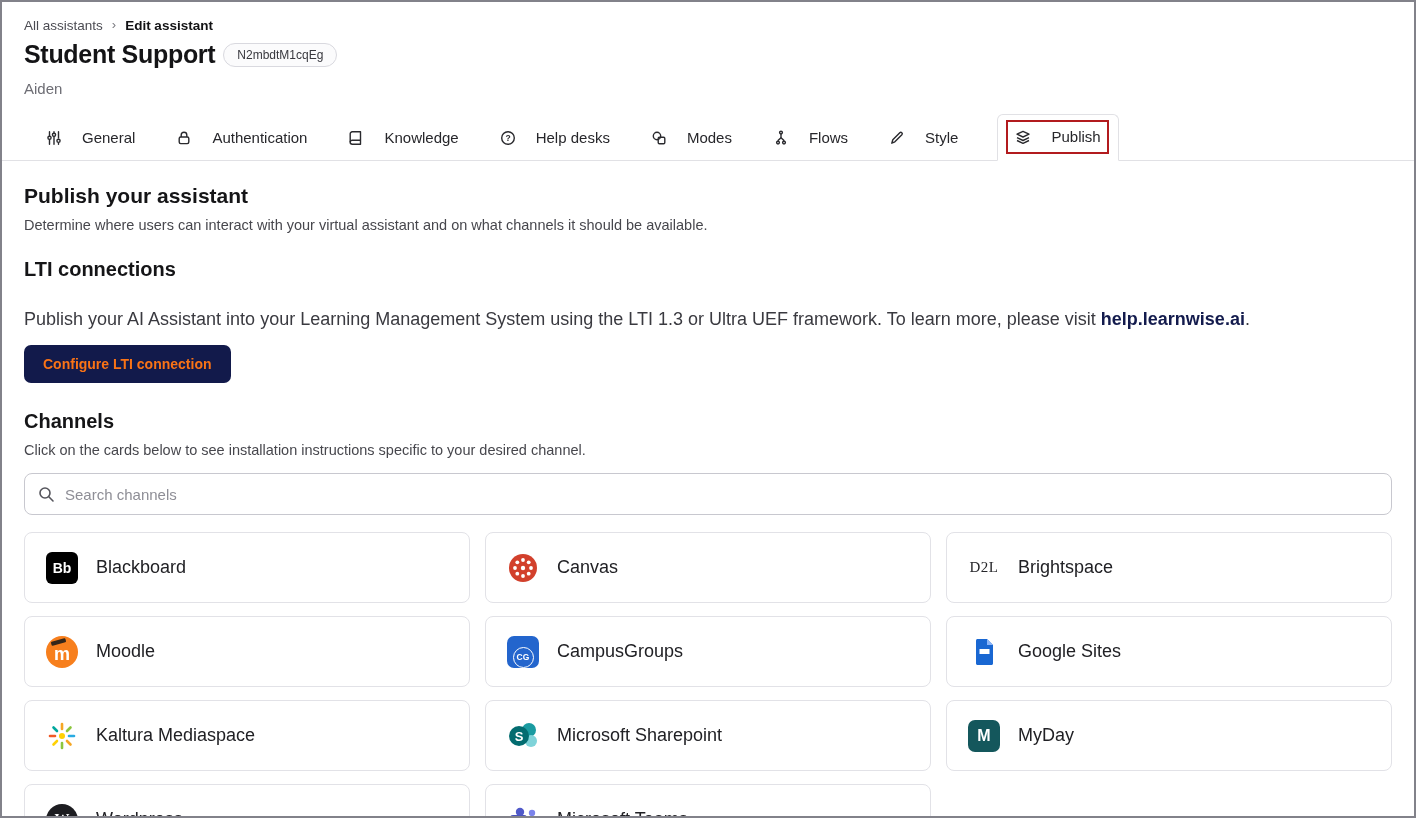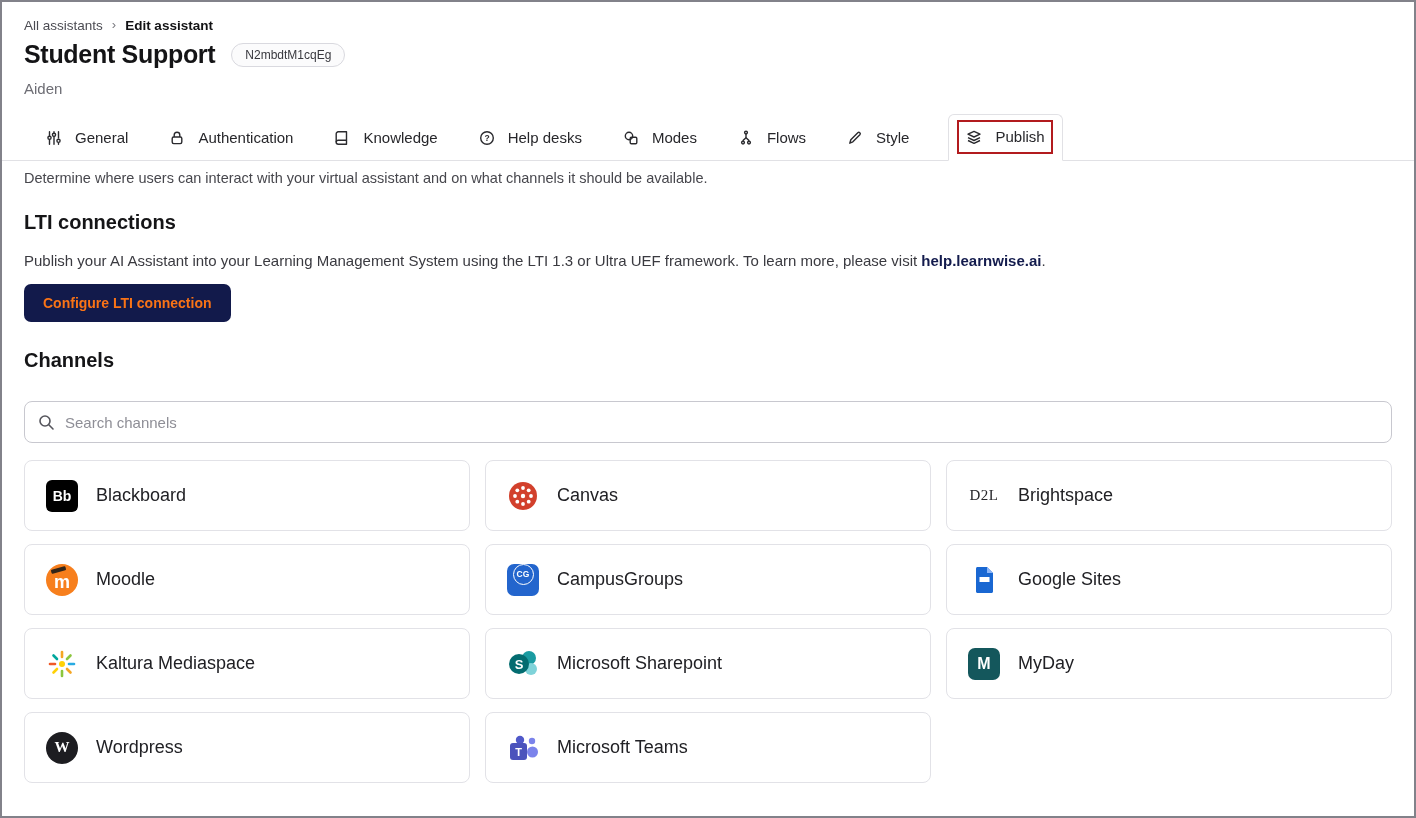--- a/index.html
+++ b/index.html
@@ -5,57 +5,57 @@
   * { margin:0; padding:0; box-sizing:border-box; }
   html,body { background:#fff; }
   body { font-family:"Liberation Sans", sans-serif; color:#1c1c1f; }
   .page { width:1416px; height:818px; border:2px solid #82828a; background:#fff; overflow:hidden; }
 
   .breadcrumb { padding:16px 22px 0; display:flex; align-items:flex-start; gap:9px; font-size:13.5px; }
   .bc-parent { color:#4b4b52; cursor:pointer; }
   .bc-sep { color:#7a7a80; font-size:13px; transform:translateY(-1px); }
   .bc-current { color:#121214; font-weight:700; }
 
-  .title-row { padding:7px 22px 0; display:flex; align-items:center; gap:16px; }
+  .title-row { padding:7px 22px 0; display:flex; align-items:center; gap:8px; }
   .page-title { font-size:25px; font-weight:700; letter-spacing:-0.3px; color:#141416; }
   .id-badge { font-size:12px; color:#38383e; background:#fbfbfc; border:1px solid #d9d9df; border-radius:999px; padding:4px 13px; }
 
   .subtitle { padding:11px 22px 0; color:#6d6d74; font-size:15px; }
 
   .tabbar { margin-top:17px; border-bottom:1px solid #e1e1e5; display:flex; align-items:flex-end; gap:37px; padding-left:42px; }
-  .tab { display:flex; align-items:center; gap:13px; padding:13px 2px 14px; font-size:15px; color:#27272b; cursor:pointer; white-space:nowrap; }
+  .tab { display:flex; align-items:center; gap:20px; padding:13px 2px 14px; font-size:15px; color:#27272b; cursor:pointer; white-space:nowrap; }
   .tab-icon { display:flex; width:16px; height:16px; color:#2a2a2e; }
   .tab-icon svg { width:16px; height:16px; }
   .tab.active { background:#fff; border:1px solid #e1e1e5; border-bottom:1px solid #fff; margin-bottom:-1px; border-radius:6px 6px 0 0; padding:13px 17px 15px; position:relative; }
   .annotation-box { position:absolute; top:5px; left:8px; right:9px; bottom:6px; border:2px solid #b21b1e; pointer-events:none; }
 
   .content { padding:0 22px; }
   .h-xl { margin-top:23px; font-size:21px; font-weight:700; color:#151517; }
   .h-lg { font-size:20px; font-weight:700; color:#151517; }
   .sec-desc { margin-top:9px; font-size:14.5px; color:#47474d; }
   .lti-head { margin-top:25px; }
-  .lti-desc { margin-top:18px; font-size:15px; color:#3a3a40; }
+  .lti-desc { margin-top:28px; font-size:18px; color:#3a3a40; }
   .inline-link { color:#131b4d; font-weight:700; text-decoration:none; cursor:pointer; }
   .primary-btn { margin-top:15px; display:inline-block; background:#121a4b; color:#f97316; font-family:"Liberation Sans",sans-serif; font-weight:700; font-size:14px; padding:11px 19px; border:none; border-radius:7px; cursor:pointer; }
   .channels-head { margin-top:27px; }
 
-  .search-box { margin-top:29px; height:42px; border:1px solid #c8c8cf; border-radius:8px; display:flex; align-items:center; padding:0 13px; gap:10px; background:#fff; }
+  .search-box { margin-top:15px; height:42px; border:1px solid #c8c8cf; border-radius:8px; display:flex; align-items:center; padding:0 13px; gap:10px; background:#fff; }
   .search-box input { border:none; outline:none; flex:1; font-size:15px; color:#2e2e33; font-family:"Liberation Sans",sans-serif; background:transparent; }
   .search-box input::placeholder { color:#8e8e96; }
 
   .grid { margin-top:17px; display:grid; grid-template-columns:repeat(3,1fr); gap:13px 15px; padding-bottom:18px; }
   .card { height:71px; border:1px solid #e2e2e7; border-radius:8px; background:#fff; display:flex; align-items:center; padding:0 20px; gap:17px; cursor:pointer; }
   .card-label { font-size:18px; color:#212125; }
   .card-icon { width:34px; height:34px; flex:0 0 34px; display:flex; align-items:center; justify-content:center; position:relative; }
 
   .icon-bb { width:32px; height:32px; background:#000; color:#fff; border-radius:6px; display:flex; align-items:center; justify-content:center; font-weight:700; font-size:14px; }
   .icon-d2l { font-family:"Liberation Serif", serif; font-weight:400; font-size:15px; color:#26262a; letter-spacing:.5px; }
   .icon-moodle { width:32px; height:32px; background:#f77f1d; border-radius:50%; color:#fff; font-weight:700; font-size:18px; display:flex; align-items:center; justify-content:center; position:relative; line-height:1; padding-top:4px; }
   .moodle-cap { position:absolute; top:4px; left:5px; width:15px; height:4px; background:#33261a; transform:rotate(-16deg); border-radius:1px; }
-  .icon-cg { width:32px; height:32px; background:#2365cd; border-radius:7px; display:flex; align-items:flex-start; justify-content:center; }
+  .icon-cg { width:32px; height:32px; background:#2365cd; border-radius:7px; display:flex; align-items:flex-end; justify-content:center; }
   .cg-ring { width:21px; height:21px; border:1.5px solid #fff; border-radius:50%; color:#fff; font-size:8.5px; font-weight:700; display:flex; align-items:center; justify-content:center; letter-spacing:.2px; }
   .icon-myday { width:32px; height:32px; background:#14575c; border-radius:7px; color:#fff; font-weight:700; font-size:16px; display:flex; align-items:center; justify-content:center; }
   .icon-wp { width:32px; height:32px; background:#1d1d21; border-radius:50%; color:#fff; font-family:"Liberation Serif",serif; font-weight:700; font-size:15px; display:flex; align-items:center; justify-content:center; }
 </style>
 </head>
 <body>
 
 <div class="page">
 
   <div class="breadcrumb">
@@ -162,29 +162,31 @@
             </g>
           </svg>
       </span>
       <span class="tab-label">Publish</span>
       <span class="annotation-box"></span>
     </div>
   </div>
 
   <div class="content">
 
+    <div class="h-xl">Publish your assistant</div>
     <div class="sec-desc">Determine where users can interact with your virtual assistant and on what channels it should be available.</div>
 
     <div class="h-lg lti-head">LTI connections</div>
     <div class="lti-desc">
       <span>Publish your AI Assistant into your Learning Management System using the LTI 1.3 or Ultra UEF framework. To learn more, please visit </span><a class="inline-link">help.learnwise.ai</a><span>.</span>
     </div>
     <button class="primary-btn">Configure LTI connection</button>
 
     <div class="h-lg channels-head">Channels</div>
+    <div class="sec-desc">Click on the cards below to see installation instructions specific to your desired channel.</div>
 
     <div class="search-box">
       <span style="display:flex;">
         <svg width="17" height="17" viewBox="0 0 17 17">
             <circle cx="7" cy="7" r="5" fill="none" stroke="#55555c" stroke-width="1.6"></circle>
             <path d="M10.8 10.8L15 15" stroke="#55555c" stroke-width="1.6" stroke-linecap="round"></path>
           </svg>
       </span>
       <input type="text" placeholder="Search channels" style="">
     </div>

